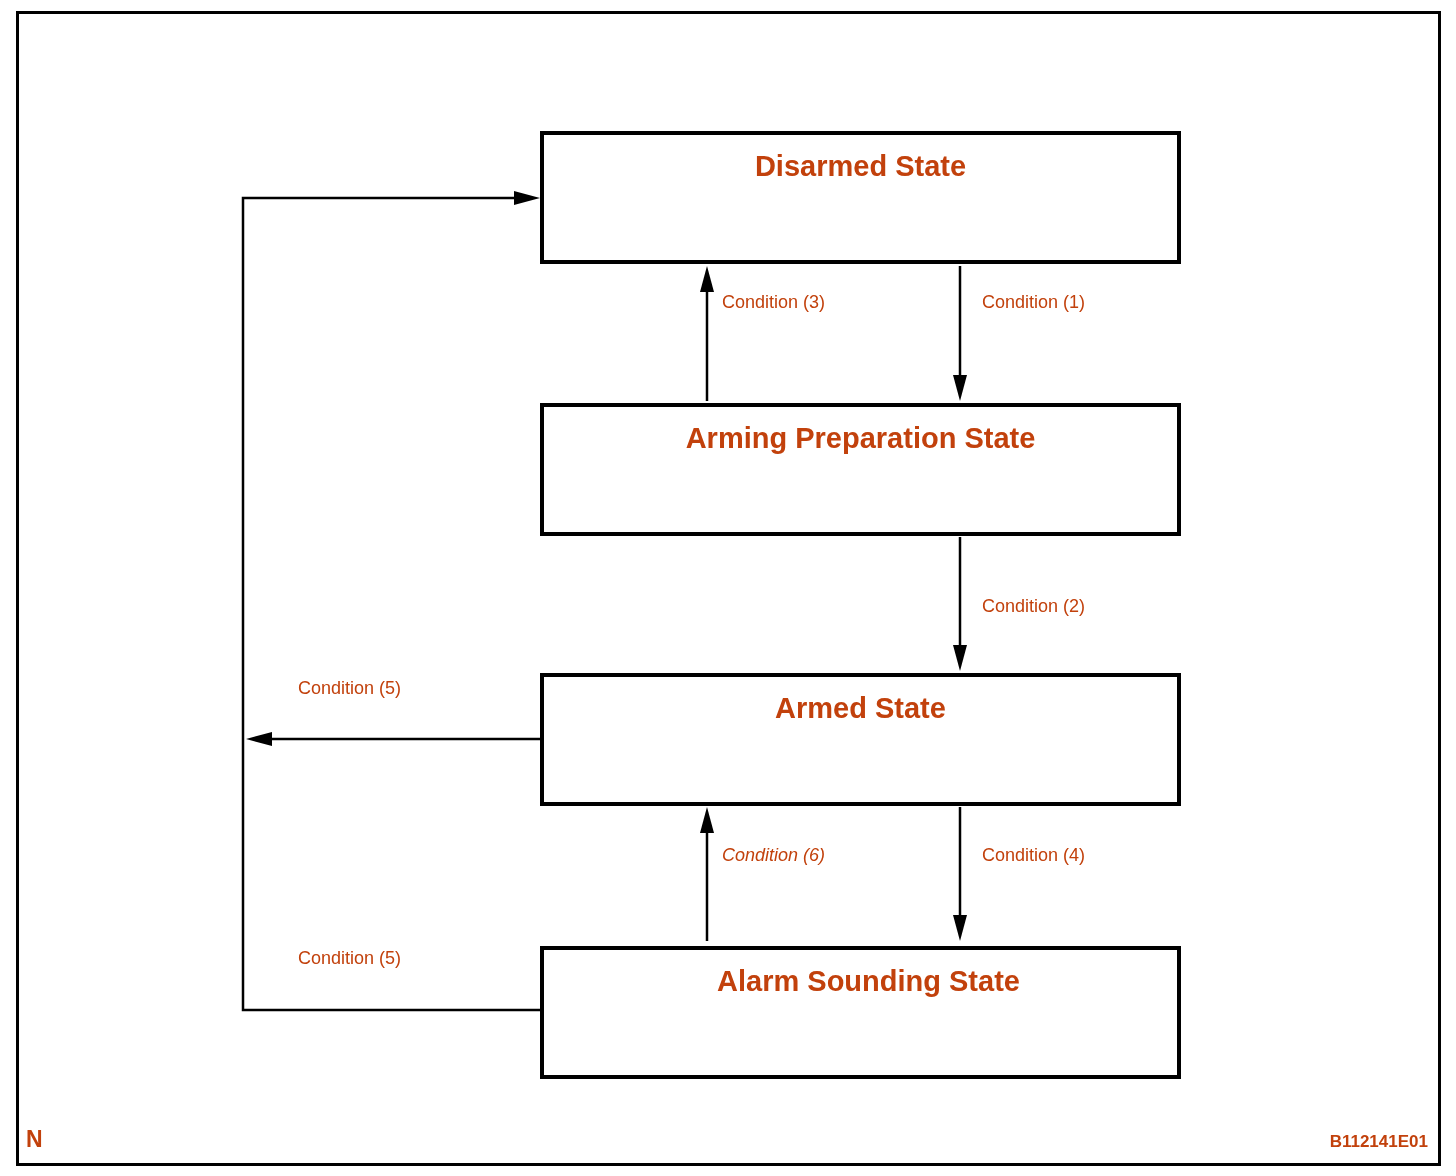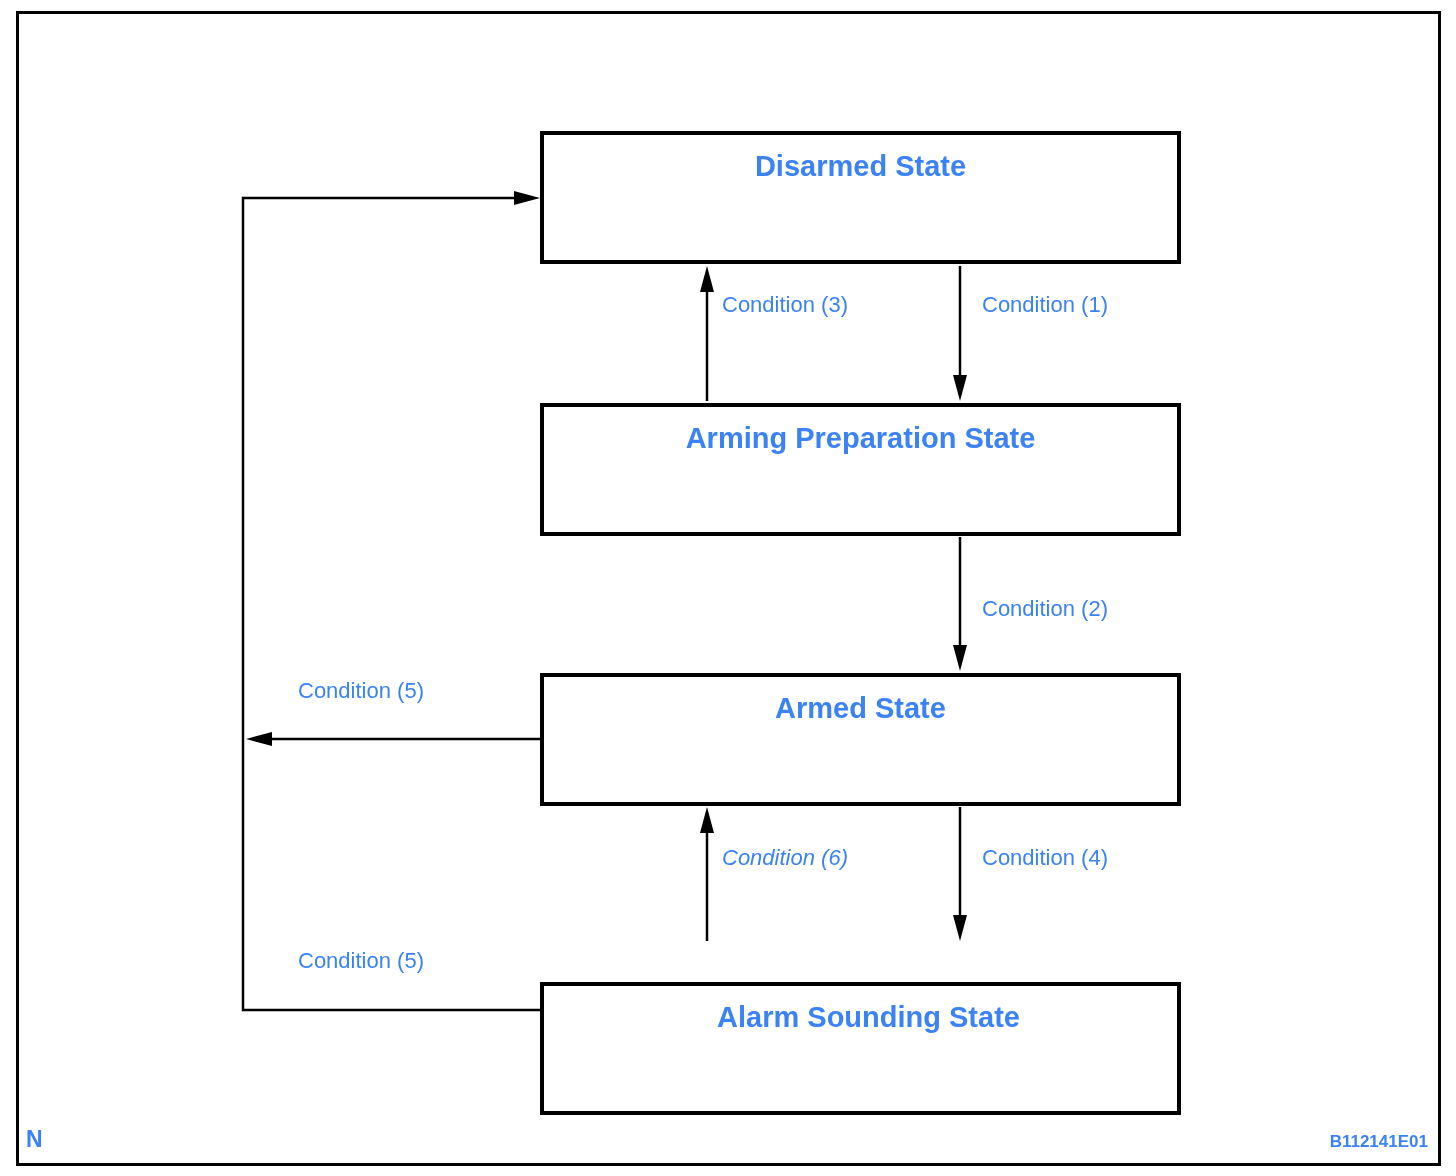--- a/index.html
+++ b/index.html
@@ -6,21 +6,21 @@
     margin: 0;
     padding: 0;
     background: #ffffff;
   }
   .canvas {
     position: relative;
     width: 1456px;
     height: 1176px;
     background: #ffffff;
     font-family: "Liberation Sans", sans-serif;
-    color: #3b82f6;
+    color: #c2410c;
     overflow: hidden;
   }
   .frame {
     position: absolute;
     left: 16px;
     top: 11px;
     width: 1425px;
     height: 1155px;
     border: 3px solid #000000;
     box-sizing: border-box;
@@ -47,25 +47,25 @@
   }
   .state-title {
     font-weight: bold;
     font-size: 29px;
     letter-spacing: 0px;
     white-space: nowrap;
   }
   .box-disarmed     { top: 131px; }
   .box-arming-prep  { top: 403px; }
   .box-armed        { top: 673px; }
-  .box-alarm        { top: 982px; padding-left: 16px; }
+  .box-alarm        { top: 946px; padding-left: 16px; }
 
   .cond-label {
     position: absolute;
-    font-size: 22px;
+    font-size: 18px;
     font-weight: normal;
     white-space: nowrap;
   }
   .lbl-cond3  { left: 722px; top: 292px; }
   .lbl-cond1  { left: 982px; top: 292px; text-align: right; }
   .lbl-cond2  { left: 982px; top: 596px; }
   .lbl-cond5a { left: 298px; top: 678px; }
   .lbl-cond6  { left: 722px; top: 845px; font-style: italic; }
   .lbl-cond4  { left: 982px; top: 845px; text-align: right; }
   .lbl-cond5b { left: 298px; top: 948px; }

